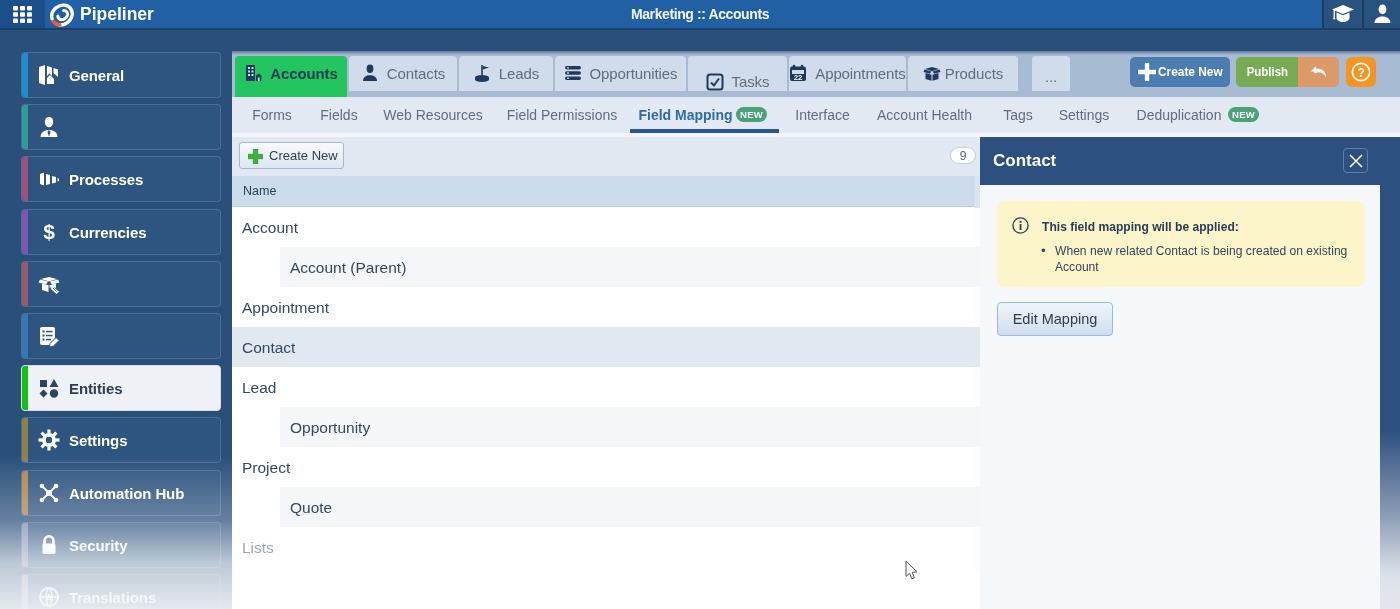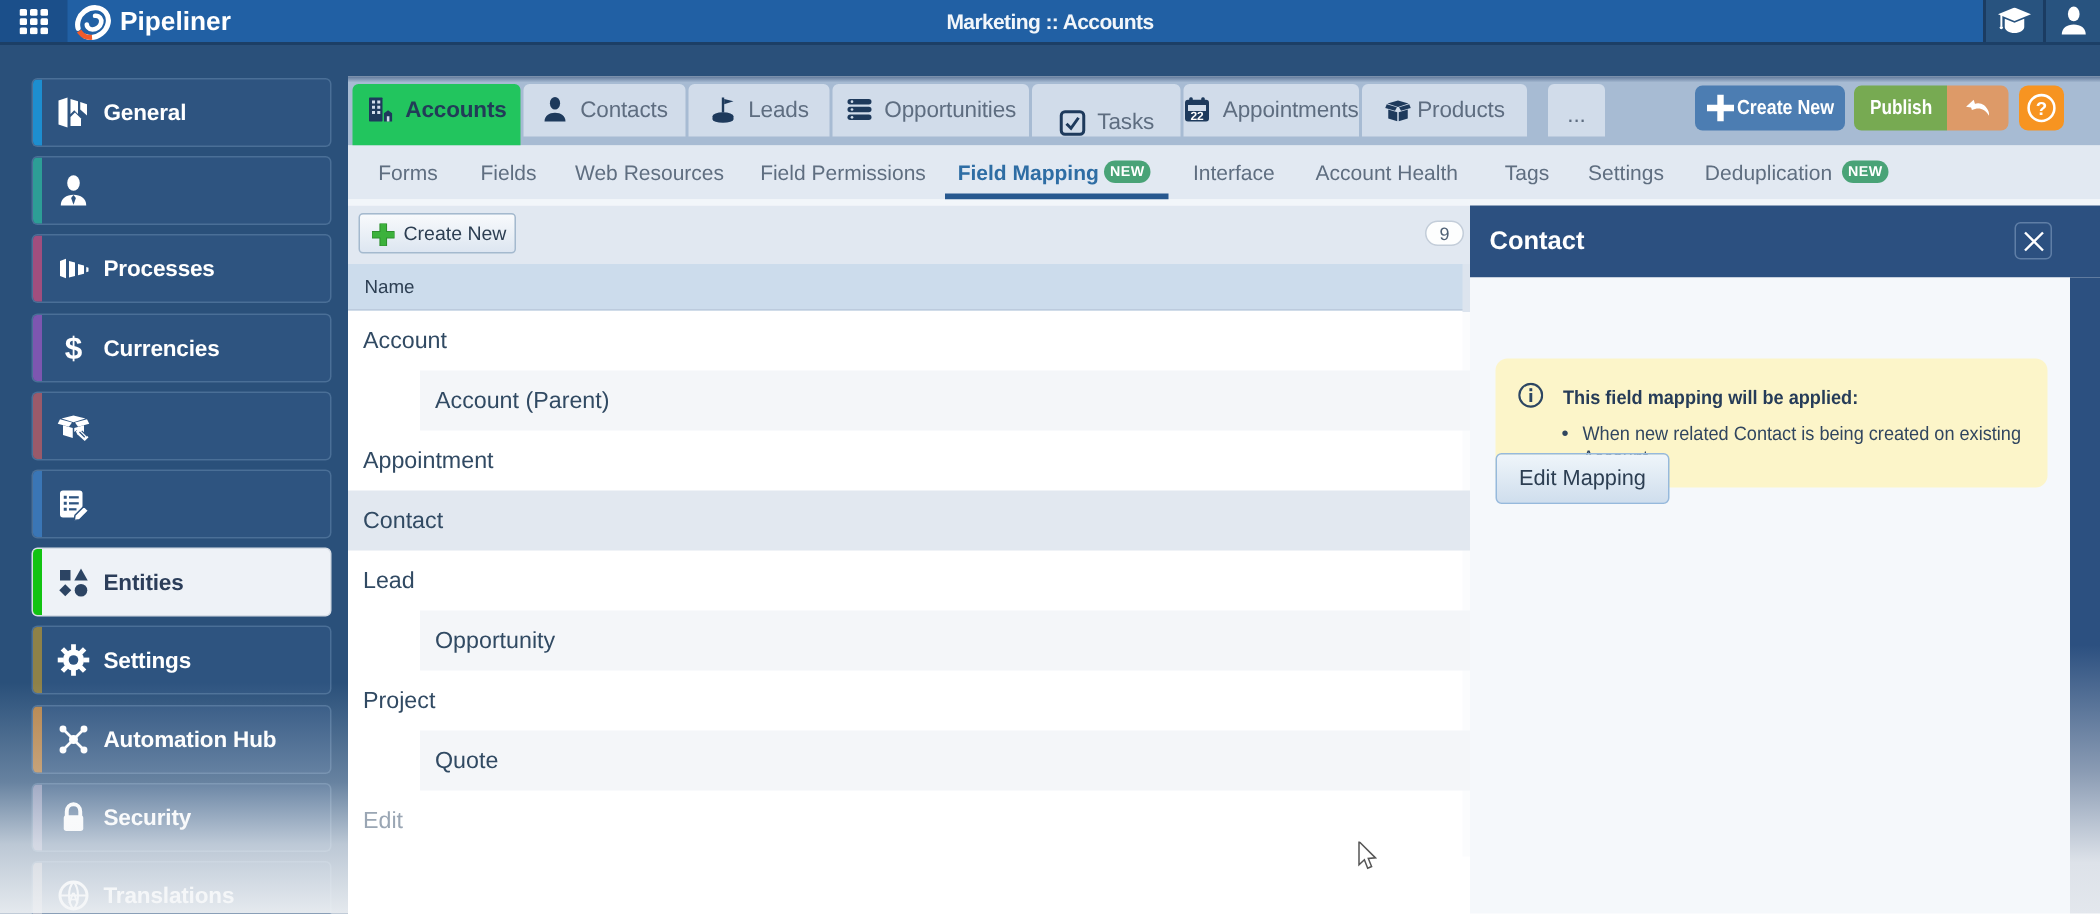--- a/index.html
+++ b/index.html
@@ -46,21 +46,21 @@
 .row span{position:absolute;left:10px;top:0;line-height:42px;}
 .rodd{background:#f4f6f9;margin-left:48px;}
 .rsel{background:#e2e8f0;}
 .rdis{color:#9aa6b4;}
 
 #phead{position:absolute;left:980px;top:137px;width:420px;height:48px;background:#2c5080;}
 #phead b{position:absolute;left:13px;top:0;line-height:47px;color:#fff;font-size:17px;}
 #pclose{position:absolute;left:363px;top:11px;width:25px;height:25px;border:1px solid #5f7ea6;border-radius:4px;}
 #pbody{position:absolute;left:980px;top:185px;width:400px;height:424px;background:#f5f8fb;}
 #rstrip{position:absolute;left:1380px;top:185px;width:20px;height:424px;background:linear-gradient(#2c5080 0px,#2c5080 245px,#8b9cb4 330px,#dde2e9 390px,#e3e7ed 424px);}
-#ybox{position:absolute;left:17px;top:16px;width:368px;height:86px;background:#fcf5c9;border-radius:8px;margin-top:38px;}
+#ybox{position:absolute;left:17px;top:16px;width:368px;height:86px;background:#fcf5c9;border-radius:8px;}
 #ybox .ttl{position:absolute;left:45px;top:18px;font-size:13px;font-weight:700;color:#263c58;transform:scaleX(0.93);transform-origin:0 0;white-space:nowrap;}
 #ybox .bl{position:absolute;left:58px;top:42px;font-size:13px;color:#31465f;line-height:15.5px;transform:scaleX(0.93);transform-origin:0 0;white-space:nowrap;}
 #ybox .bu{position:absolute;left:44px;top:42px;font-size:13.5px;color:#31465f;}
 #btnEdit{position:absolute;left:17px;top:117px;width:116px;height:34px;background:linear-gradient(#eff5fa,#cfdeed);border:1px solid #96b9dc;border-radius:4px;text-align:center;line-height:33px;font-size:14.5px;color:#2c3e52;}
 
 .actbtn{position:absolute;top:57px;height:30px;color:#fff;font-weight:700;font-size:13.5px;text-align:center;}
 </style></head>
 <body>
 
 <div id="topbar"></div>
@@ -366,21 +366,21 @@
       <div class="row rodd" style="top:270px">
         <span>Opportunity</span>
       </div>
       <div class="row" style="top:310px">
         <span>Project</span>
       </div>
       <div class="row rodd" style="top:350px">
         <span>Quote</span>
       </div>
       <div class="row rdis" style="top:390px">
-        <span>Edit</span>
+        <span>Lists</span>
       </div>
     </div>
 </div>
 
 <div id="phead">
     <b>Contact</b>
 <div id="pclose">
       <svg class="abs" style="left:5px;top:5px" width="14" height="14" viewBox="0 0 14 14">
         <path d="M1 1 L13 13 M13 1 L1 13" stroke="#fff" stroke-width="1.6"></path>
       </svg>

